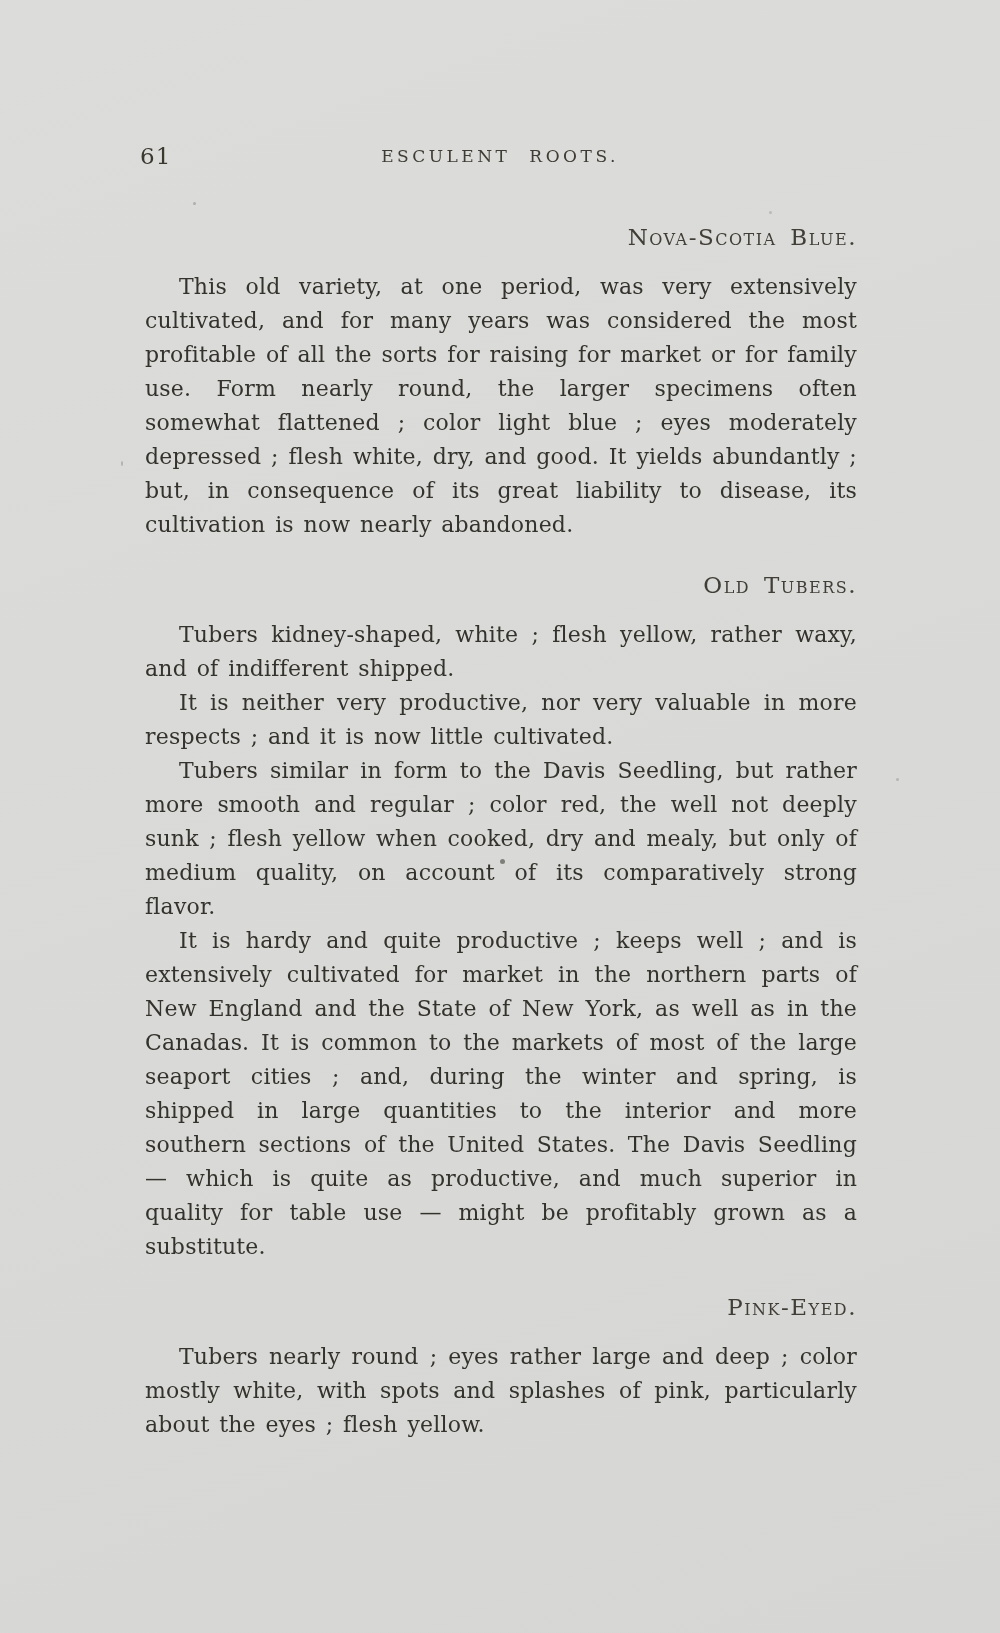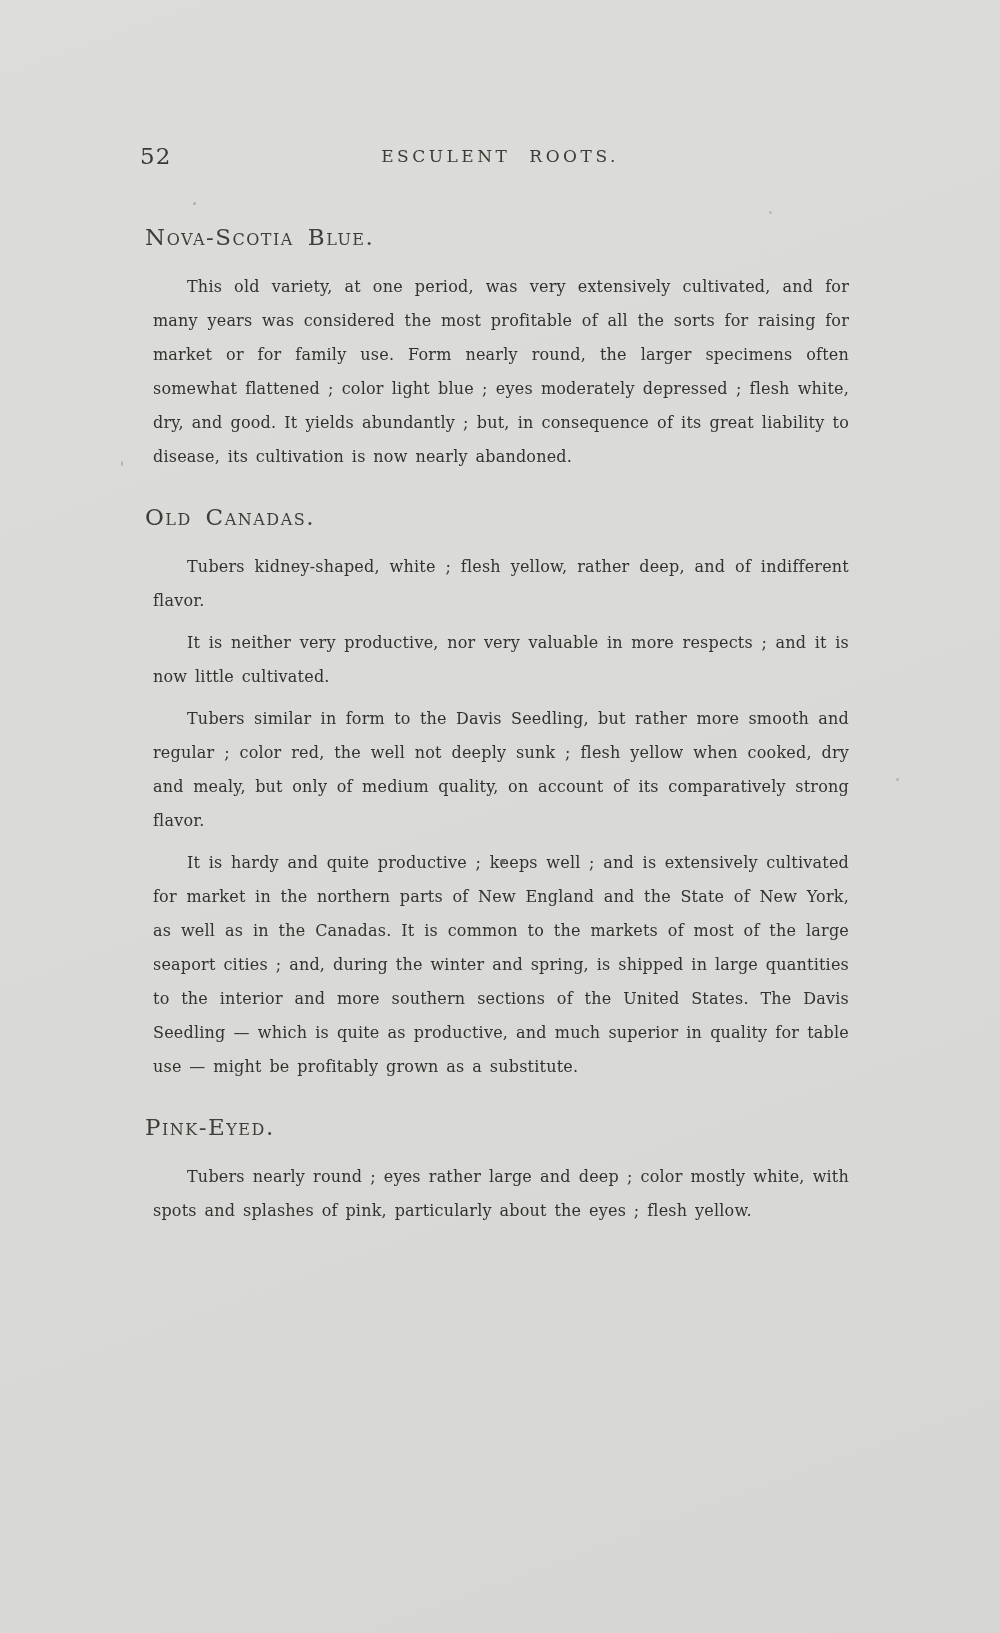--- a/index.html
+++ b/index.html
@@ -39,37 +39,37 @@
     word-spacing: 10px;
     color: #3e3c34;
   }
   .content {
     position: absolute;
     top: 198px;
     left: 145px;
     width: 712px;
   }
   .section-heading {
-    text-align: left;
+    text-align: right;
     font-weight: normal;
     font-variant: small-caps;
     font-size: 23px;
     letter-spacing: 1.5px;
     word-spacing: 5px;
     color: #403e36;
     margin: 30px 0 20px 0;
   }
   .section:first-child .section-heading {
     margin-top: 26px;
   }
   .body-par {
-    margin: 8px;
+    margin: 0;
     text-align: justify;
     text-indent: 34px;
-    font-size: 16px;
+    font-size: 22px;
     line-height: 34px;
     word-spacing: 2.5px;
     letter-spacing: 0.2px;
     color: #34322c;
   }
   .speck {
     position: absolute;
     border-radius: 50%;
     background: #8a8a86;
   }
@@ -78,34 +78,34 @@
   .speck.s3 { left: 500px; top: 859px; width: 5px; height: 5px; background:#6e6e6a; opacity: .85; }
   .speck.s4 { left: 121px; top: 461px; width: 2px; height: 5px; opacity: .5; }
   .speck.s5 { left: 896px; top: 778px; width: 3px; height: 3px; opacity: .45; }
 </style>
 </head>
 <body>
 
 <div class="page">
 
   <div class="running-head">
-    <span class="page-number">52</span>
+    <span class="page-number">61</span>
     <div class="running-title">ESCULENT ROOTS.</div>
   </div>
 
   <div class="content">
 
     <div class="section">
       <h2 class="section-heading">Nova-Scotia Blue.</h2>
       <p class="body-par">This old variety, at one period, was very extensively cultivated, and for many years was considered the most profitable of all the sorts for raising for market or for family use.  Form nearly round, the larger specimens often somewhat flattened ; color light blue ; eyes moderately depressed ; flesh white, dry, and good.  It yields abundantly ; but, in consequence of its great liability to disease, its cultivation is now nearly abandoned.</p>
     </div>
 
     <div class="section">
-      <h2 class="section-heading">Old Canadas.</h2>
-      <p class="body-par">Tubers kidney-shaped, white ; flesh yellow, rather deep, and of indifferent flavor.</p>
+      <h2 class="section-heading">Old Tubers.</h2>
+      <p class="body-par">Tubers kidney-shaped, white ; flesh yellow, rather waxy, and of indifferent shipped.</p>
       <p class="body-par">It is neither very productive, nor very valuable in more respects ; and it is now little cultivated.</p>
     </div>
 
     <div class="section">
       <p class="body-par">Tubers similar in form to the Davis Seedling, but rather more smooth and regular ; color red, the well not deeply sunk ; flesh yellow when cooked, dry and mealy, but only of medium quality, on account of its comparatively strong flavor.</p>
       <p class="body-par">It is hardy and quite productive ; keeps well ; and is extensively cultivated for market in the northern parts of New England and the State of New York, as well as in the Canadas.  It is common to the markets of most of the large seaport cities ; and, during the winter and spring, is shipped in large quantities to the interior and more southern sections of the United States.  The Davis Seedling — which is quite as productive, and much superior in quality for table use — might be profitably grown as a substitute.</p>
     </div>
 
     <div class="section">
       <h2 class="section-heading">Pink-Eyed.</h2>

